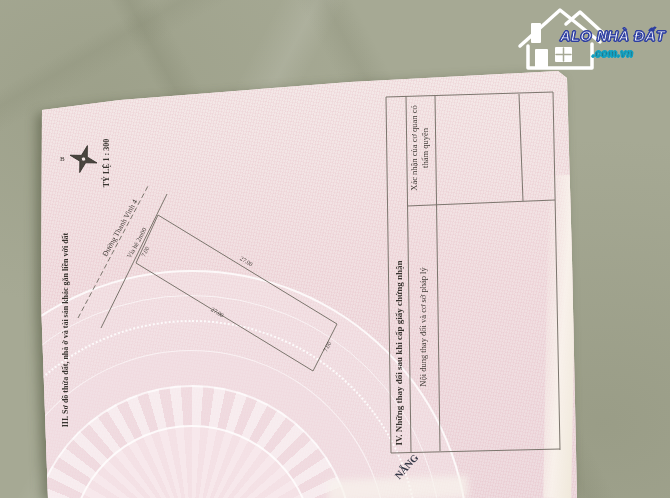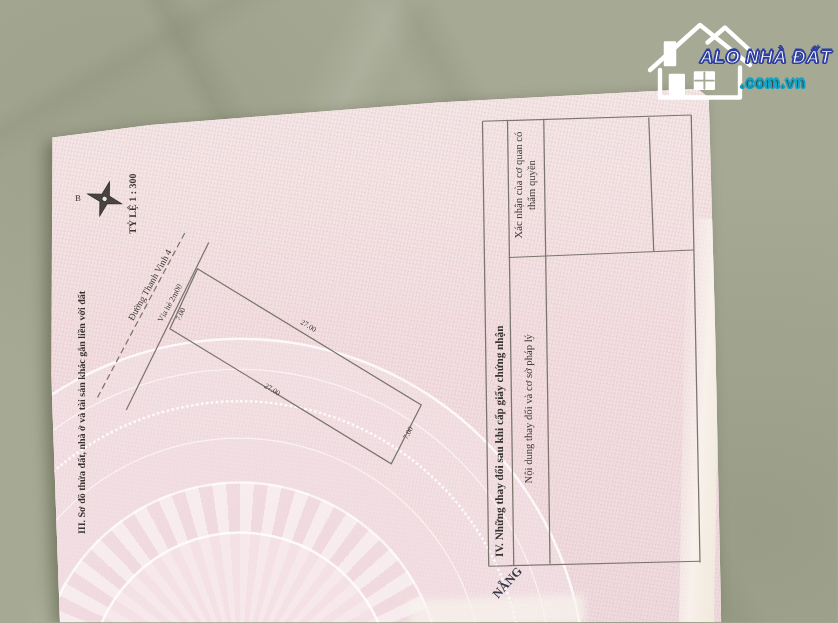--- a/index.html
+++ b/index.html
@@ -30,27 +30,27 @@
   .edge-light{position:absolute;left:546px;top:175px;width:28px;height:323px;
     background:linear-gradient(93deg, rgba(247,242,234,0) 0%, rgba(250,245,237,0.85) 55%, rgba(240,233,219,1) 100%);
     transform:rotate(1deg);}
   .corner-light{position:absolute;left:328px;top:478px;width:140px;height:22px;
     background:rgba(248,243,236,0.7);filter:blur(3px);transform:rotate(-2deg);}
   svg.lines{position:absolute;left:0;top:0;}
   .rot{position:absolute;transform:translate(-50%,-50%) rotate(var(--r,0deg));
     white-space:nowrap;color:#403b36;line-height:1.25;}
   .bold{font-weight:bold;color:#38342f;}
   .wrapcell{white-space:normal;text-align:center;}
-  .logo{position:absolute;left:516px;top:12px;width:154px;height:72px;font-family:"Liberation Sans",sans-serif;}
+  .logo{position:absolute;left:516px;top:2px;width:154px;height:72px;font-family:"Liberation Sans",sans-serif;}
   .logo .brand{
     position:absolute;left:44px;top:26px;font-size:14.5px;font-weight:bold;font-style:italic;
     letter-spacing:0.5px;color:#ffffff;-webkit-text-stroke:1px #2d3ea0;
     text-shadow:-1px 0 0 #2d3ea0,1px 0 0 #2d3ea0,0 -1px 0 #2d3ea0,0 1px 0 #2d3ea0;}
   .logo .domain{
-    position:absolute;left:76px;top:46px;font-size:13px;font-weight:bold;
+    position:absolute;left:76px;top:46px;font-size:10px;font-weight:bold;font-style:italic;
     letter-spacing:0.5px;color:#404040;-webkit-text-stroke:1px #13a3c4;
     text-shadow:-1px 0 0 #13a3c4,1px 0 0 #13a3c4,0 -1px 0 #13a3c4,0 1px 0 #13a3c4;}
   .compass{position:absolute;left:68px;top:144px;transform:rotate(16deg);}
   .compass-b{position:absolute;left:60px;top:155px;font-size:7px;color:#3c3832;}
   .stamp{color:#333645;}
 </style>
 </head>
 <body>
 
 <div class="paper-wrap">

